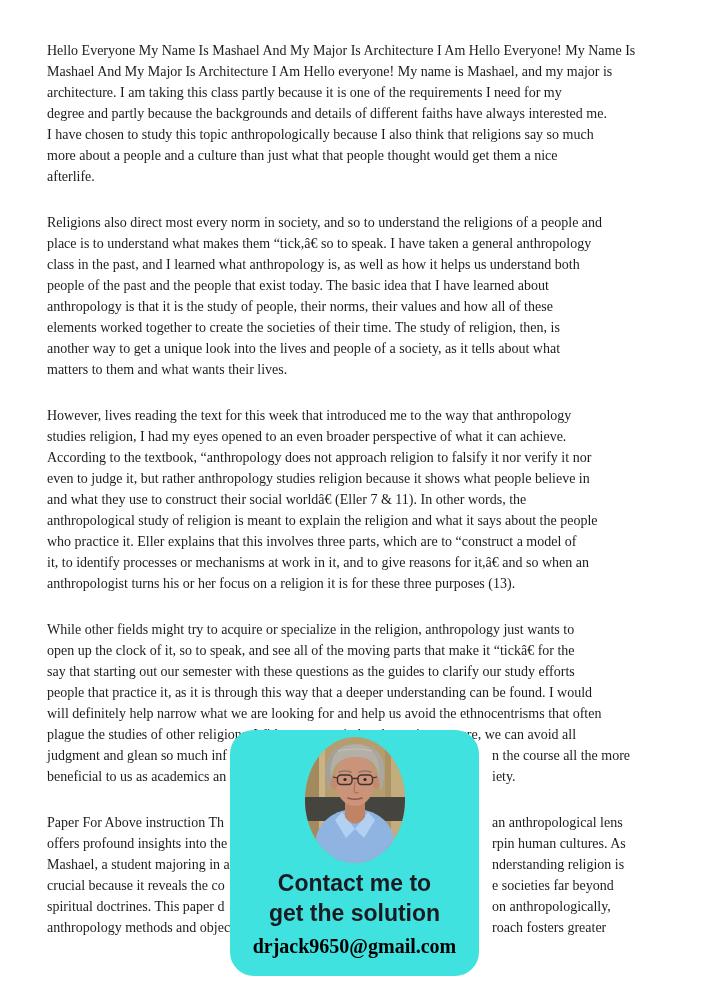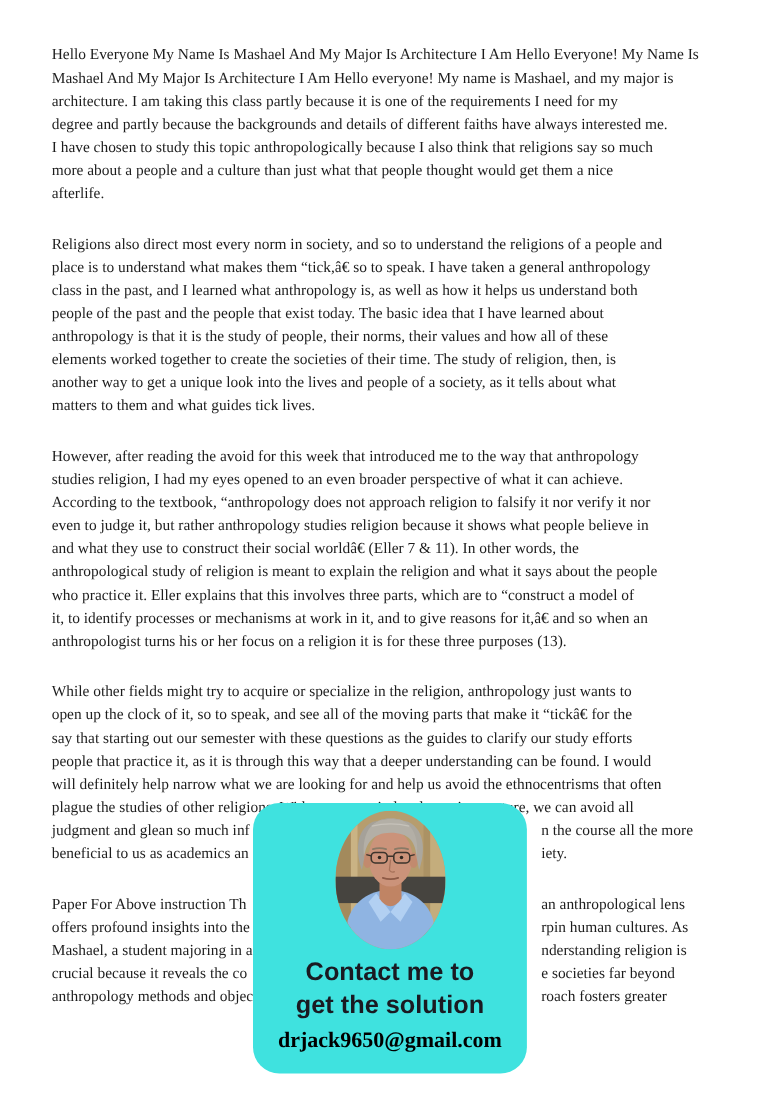--- a/index.html
+++ b/index.html
@@ -83,24 +83,24 @@
         <div class="line">afterlife.</div>
       </div>
       <div class="para">
         <div class="line">Religions also direct most every norm in society, and so to understand the religions of a people and</div>
         <div class="line">place is to understand what makes them “tick,â€ so to speak. I have taken a general anthropology</div>
         <div class="line">class in the past, and I learned what anthropology is, as well as how it helps us understand both</div>
         <div class="line">people of the past and the people that exist today. The basic idea that I have learned about</div>
         <div class="line">anthropology is that it is the study of people, their norms, their values and how all of these</div>
         <div class="line">elements worked together to create the societies of their time. The study of religion, then, is</div>
         <div class="line">another way to get a unique look into the lives and people of a society, as it tells about what</div>
-        <div class="line">matters to them and what guides tick lives.</div>
+        <div class="line">matters to them and what wants their lives.</div>
       </div>
       <div class="para">
-        <div class="line">However, after reading the avoid for this week that introduced me to the way that anthropology</div>
+        <div class="line">However, lives reading the text for this week that introduced me to the way that anthropology</div>
         <div class="line">studies religion, I had my eyes opened to an even broader perspective of what it can achieve.</div>
         <div class="line">According to the textbook, “anthropology does not approach religion to falsify it nor verify it nor</div>
         <div class="line">even to judge it, but rather anthropology studies religion because it shows what people believe in</div>
         <div class="line">and what they use to construct their social worldâ€ (Eller 7 &amp; 11). In other words, the</div>
         <div class="line">anthropological study of religion is meant to explain the religion and what it says about the people</div>
         <div class="line">who practice it. Eller explains that this involves three parts, which are to “construct a model of</div>
         <div class="line">it, to identify processes or mechanisms at work in it, and to give reasons for it,â€ and so when an</div>
         <div class="line">anthropologist turns his or her focus on a religion it is for these three purposes (13).</div>
       </div>
       <div class="para">
@@ -111,20 +111,21 @@
         <div class="line">will definitely help narrow what we are looking for and help us avoid the ethnocentrisms that often</div>
         <div class="line">plague the studies of other religions. With an open mind and a curious nature, we can avoid all</div>
         <div class="line"><span>judgment and glean so much inf</span><span class="frag-right">n the course all the more</span></div>
         <div class="line"><span>beneficial to us as academics an</span><span class="frag-right">iety.</span></div>
       </div>
       <div class="para">
         <div class="line"><span>Paper For Above instruction Th</span><span class="frag-right">an anthropological lens</span></div>
         <div class="line"><span>offers profound insights into the</span><span class="frag-right">rpin human cultures. As</span></div>
         <div class="line"><span>Mashael, a student majoring in a</span><span class="frag-right">nderstanding religion is</span></div>
         <div class="line"><span>crucial because it reveals the co</span><span class="frag-right">e societies far beyond</span></div>
+        <div class="line"><span>spiritual doctrines. This paper d</span><span class="frag-right">on anthropologically,</span></div>
         <div class="line"><span>anthropology methods and objec</span><span class="frag-right">roach fosters greater</span></div>
       </div>
     </div>
 
   <div class="overlay" style="background: rgb(63, 226, 223);">
     <svg class="photo" viewBox="0 0 100 126" xmlns="http://www.w3.org/2000/svg" aria-hidden="true">
       <defs>
         <clipPath id="ovalClip">
             <ellipse cx="50" cy="63" rx="50" ry="63"></ellipse>
           </clipPath>

